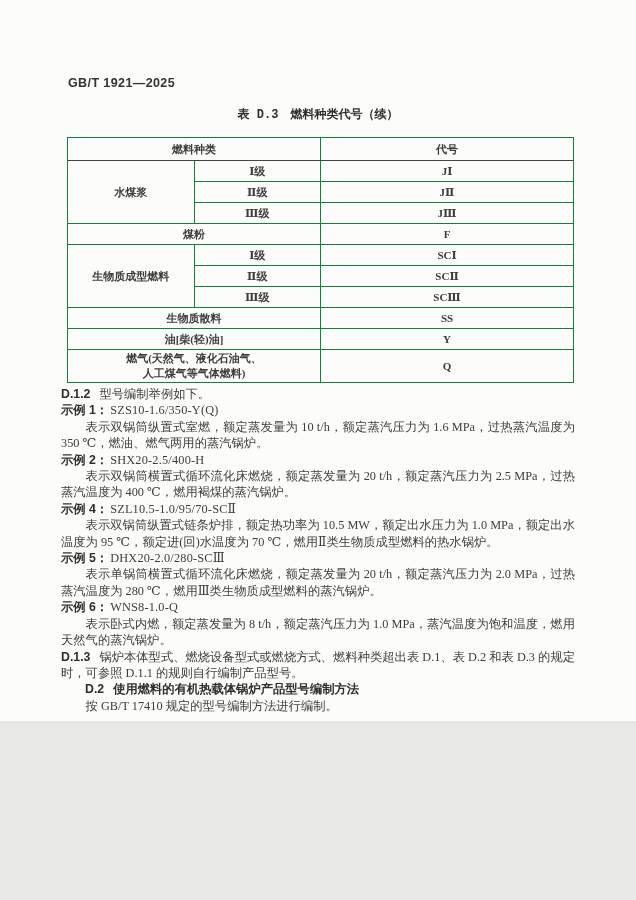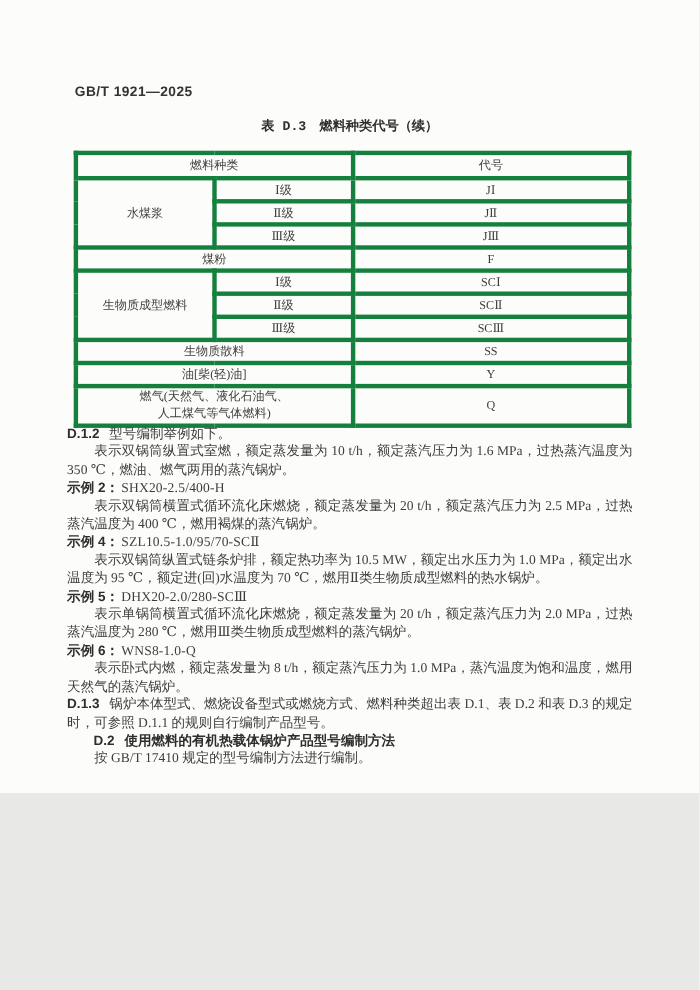--- a/index.html
+++ b/index.html
@@ -24,23 +24,23 @@
     font-family:Liberation Mono, monospace;
     font-weight:700; font-size:12px; color:#2e2e2e;
   }
   .fuel-table-wrap { position:absolute; left:67px; top:137px; width:507px; }
   table.fuel-table {
     width:100%; border-collapse:collapse;
     font-size:11px; color:#3d3d3d;
     border:1.5px solid #454545;
   }
   table.fuel-table th, table.fuel-table td {
-    border:4px solid #15803d;
+    border:1px solid #15803d;
     text-align:center; vertical-align:middle;
-    font-weight:normal; padding:1px 4px;
+    font-weight:bold; padding:1px 4px;
     height:21px;
     margin-top:36px;
   }
   table.fuel-table th { height:23px; border-bottom:1.5px solid #454545; }
   td.gas-name { white-space:pre-line; height:42px; line-height:15px; }
   .col-a { width:25%; } .col-b { width:25%; } .col-c { width:50%; }
 
   .body-text {
     position:absolute; left:61px; top:386px; width:514px;
     font-size:12.3px; line-height:16.4px; text-align:justify;
@@ -144,20 +144,21 @@
       </tr>
     </tbody>
       </table>
   </div>
 
   <div class="body-text">
 
     <p><span class="clause-num">D.1.2</span><span>型号编制举例如下。</span></p>
 
     <div>
+      <p class="example-label-line"><span class="label-bold">示例 1：</span><span class="example-code">SZS10-1.6/350-Y(Q)</span></p>
       <p class="indent-para">表示双锅筒纵置式室燃，额定蒸发量为 10 t/h，额定蒸汽压力为 1.6 MPa，过热蒸汽温度为 350 ℃，燃油、燃气两用的蒸汽锅炉。</p>
     </div>
 
     <div>
       <p class="example-label-line"><span class="label-bold">示例 2：</span><span class="example-code">SHX20-2.5/400-H</span></p>
       <p class="indent-para">表示双锅筒横置式循环流化床燃烧，额定蒸发量为 20 t/h，额定蒸汽压力为 2.5 MPa，过热蒸汽温度为 400 ℃，燃用褐煤的蒸汽锅炉。</p>
     </div>
 
 
     <div>

